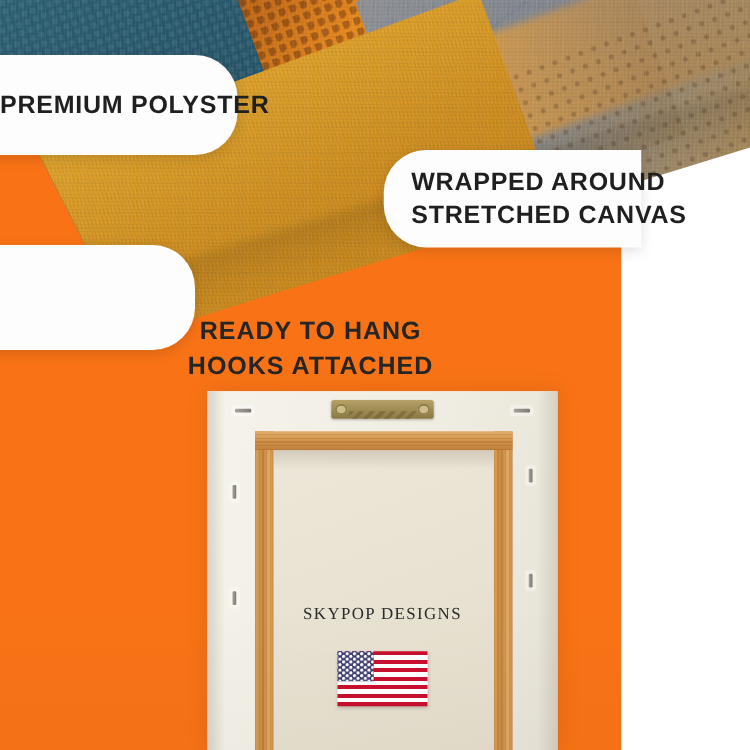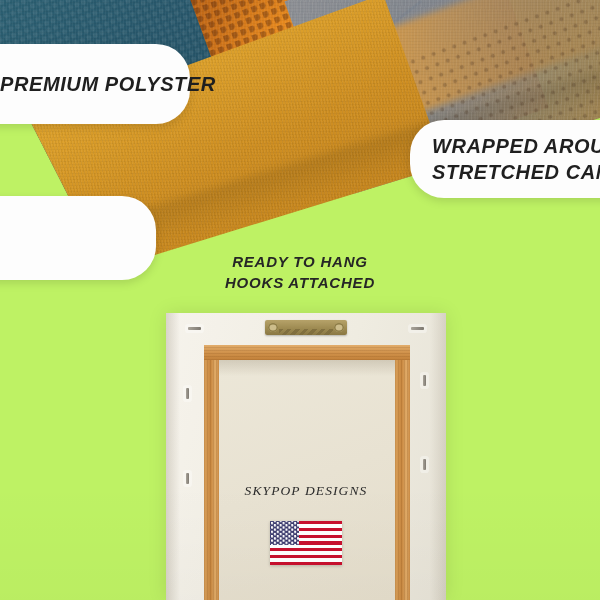--- a/index.html
+++ b/index.html
@@ -4,21 +4,21 @@
 <style>
   * { margin:0; padding:0; box-sizing:border-box; }
   html,body { width:600px; height:600px; }
   body {
     font-family:"Liberation Sans", sans-serif;
     background:#ffffff;
     overflow:hidden;
     position:relative;
   }
 
-  #stage { position:absolute; inset:0; width:600px; height:600px; background:#bef264;font-style:italic; }
+  #stage { position:absolute; inset:0; width:497px; height:600px; background:#f97316; }
 
   
   .photo-collage{
     position:absolute; left:0; top:0; width:600px; height:270px;
     clip-path:polygon(106px 270px, 600px 118px, 600px 0, 160px 0, 0 0, 0 62px);
     overflow:hidden;
   }
   .ph{ position:absolute; }
 
   
@@ -103,21 +103,21 @@
     padding:10px 16px 10px 22px;
     border-radius:34px 0 0 34px;
     box-shadow:0 3px 10px rgba(0,0,0,.13);
     text-align:center;
   }
 
   
   #caption-ready{
     position:absolute; left:0; right:0; top:252px;
     text-align:center; color:#262626;
-    font-size:15px; line-height:1.38; font-weight:700;
+    font-size:20px; line-height:1.38; font-weight:700;
     letter-spacing:.8px; text-transform:uppercase;
   }
   #caption-ready span{ display:block; }
 
   
   .canvas-back{
     position:absolute; left:166px; top:313px; width:280px; height:287px;
     background:#f2efe6;
     box-shadow:0 0 18px rgba(0,0,0,.10);
   }

